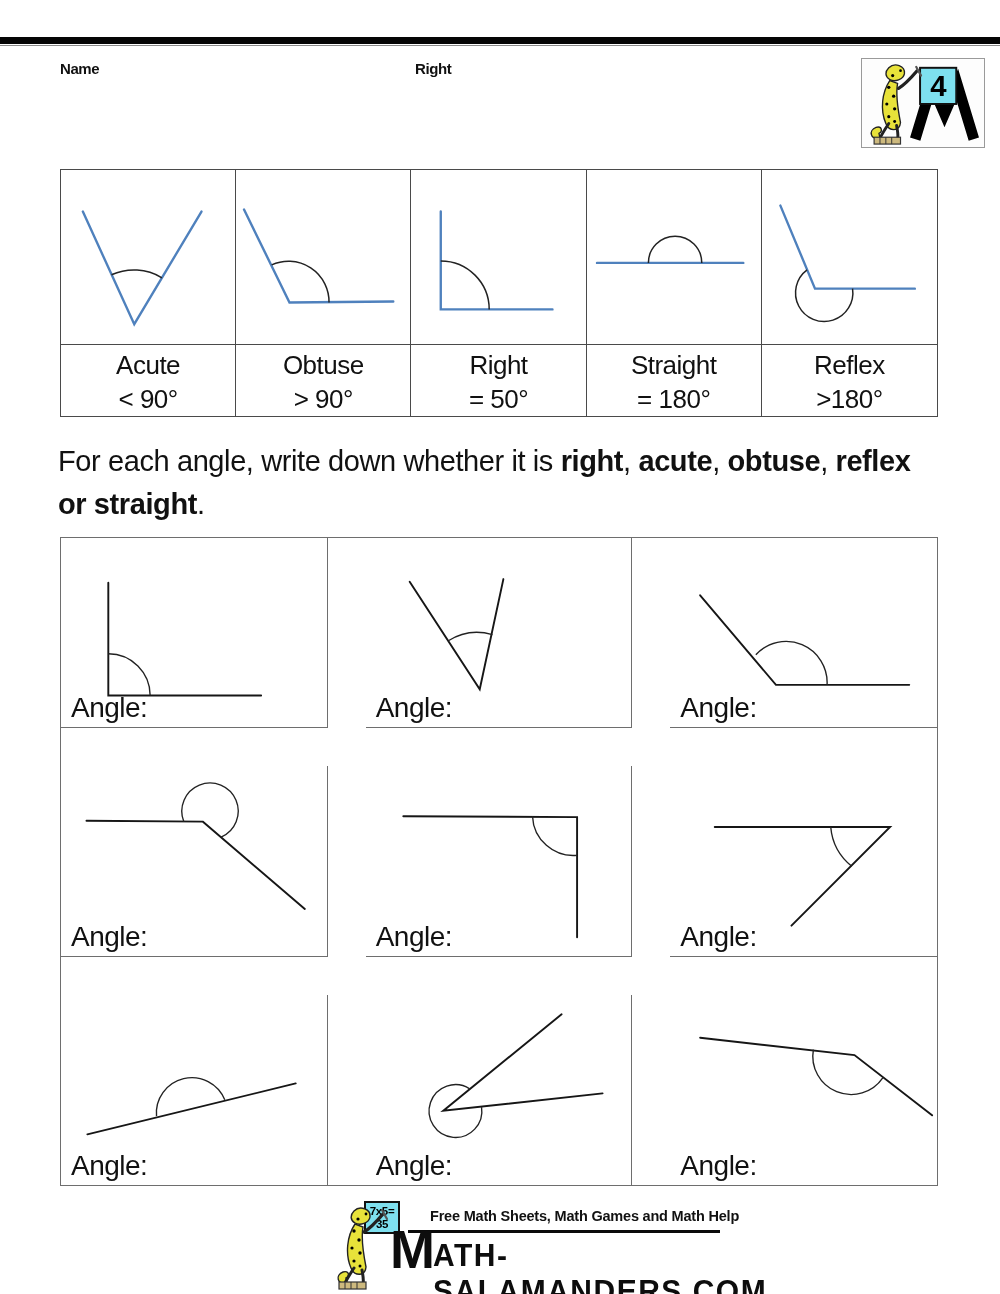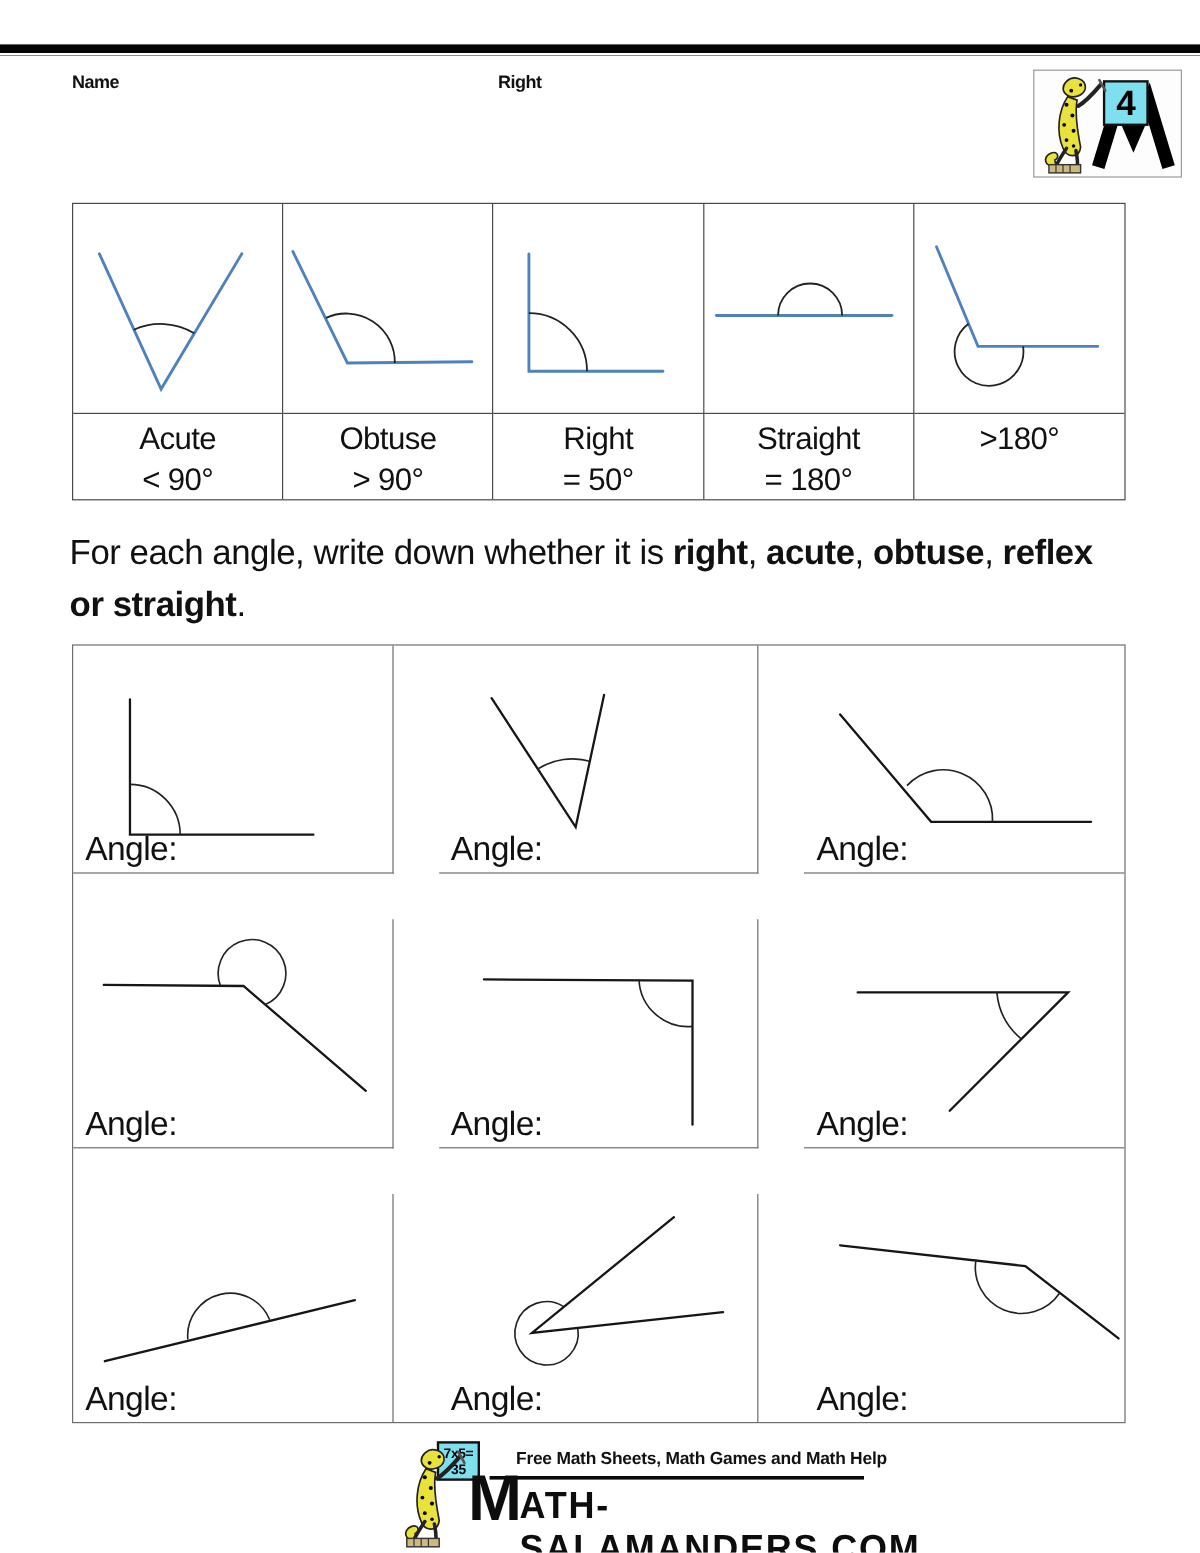--- a/index.html
+++ b/index.html
@@ -141,20 +141,21 @@
     </div>
     <div class="ref-label">
       <div>Right</div>
       <div>= 50°</div>
     </div>
     <div class="ref-label">
       <div>Straight</div>
       <div>= 180°</div>
     </div>
     <div class="ref-label">
+      <div>Reflex</div>
       <div>&gt;180°</div>
     </div>
   </div>
 
   <div class="instruction"><span>For each angle, write down whether it is </span><span class="b">right</span><span>, </span><span class="b">acute</span><span>, </span><span class="b">obtuse</span><span>, </span><span class="b">reflex or straight</span><span>.</span></div>
 
   <div class="grid">
 
     <div class="cell">
       <svg viewBox="0 0 292 185">

